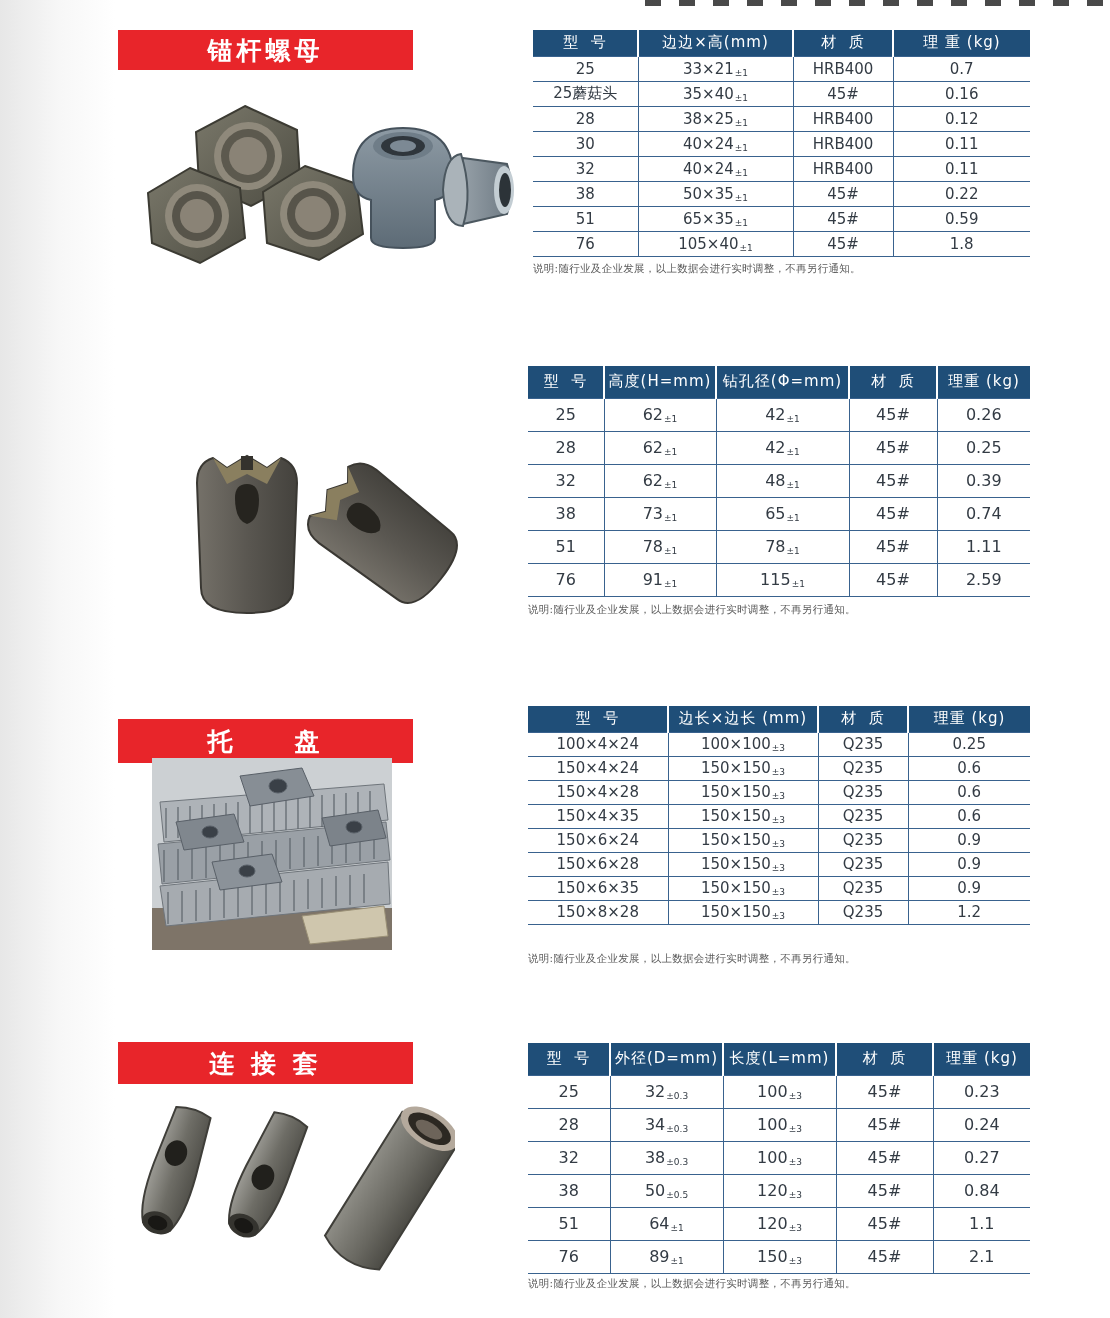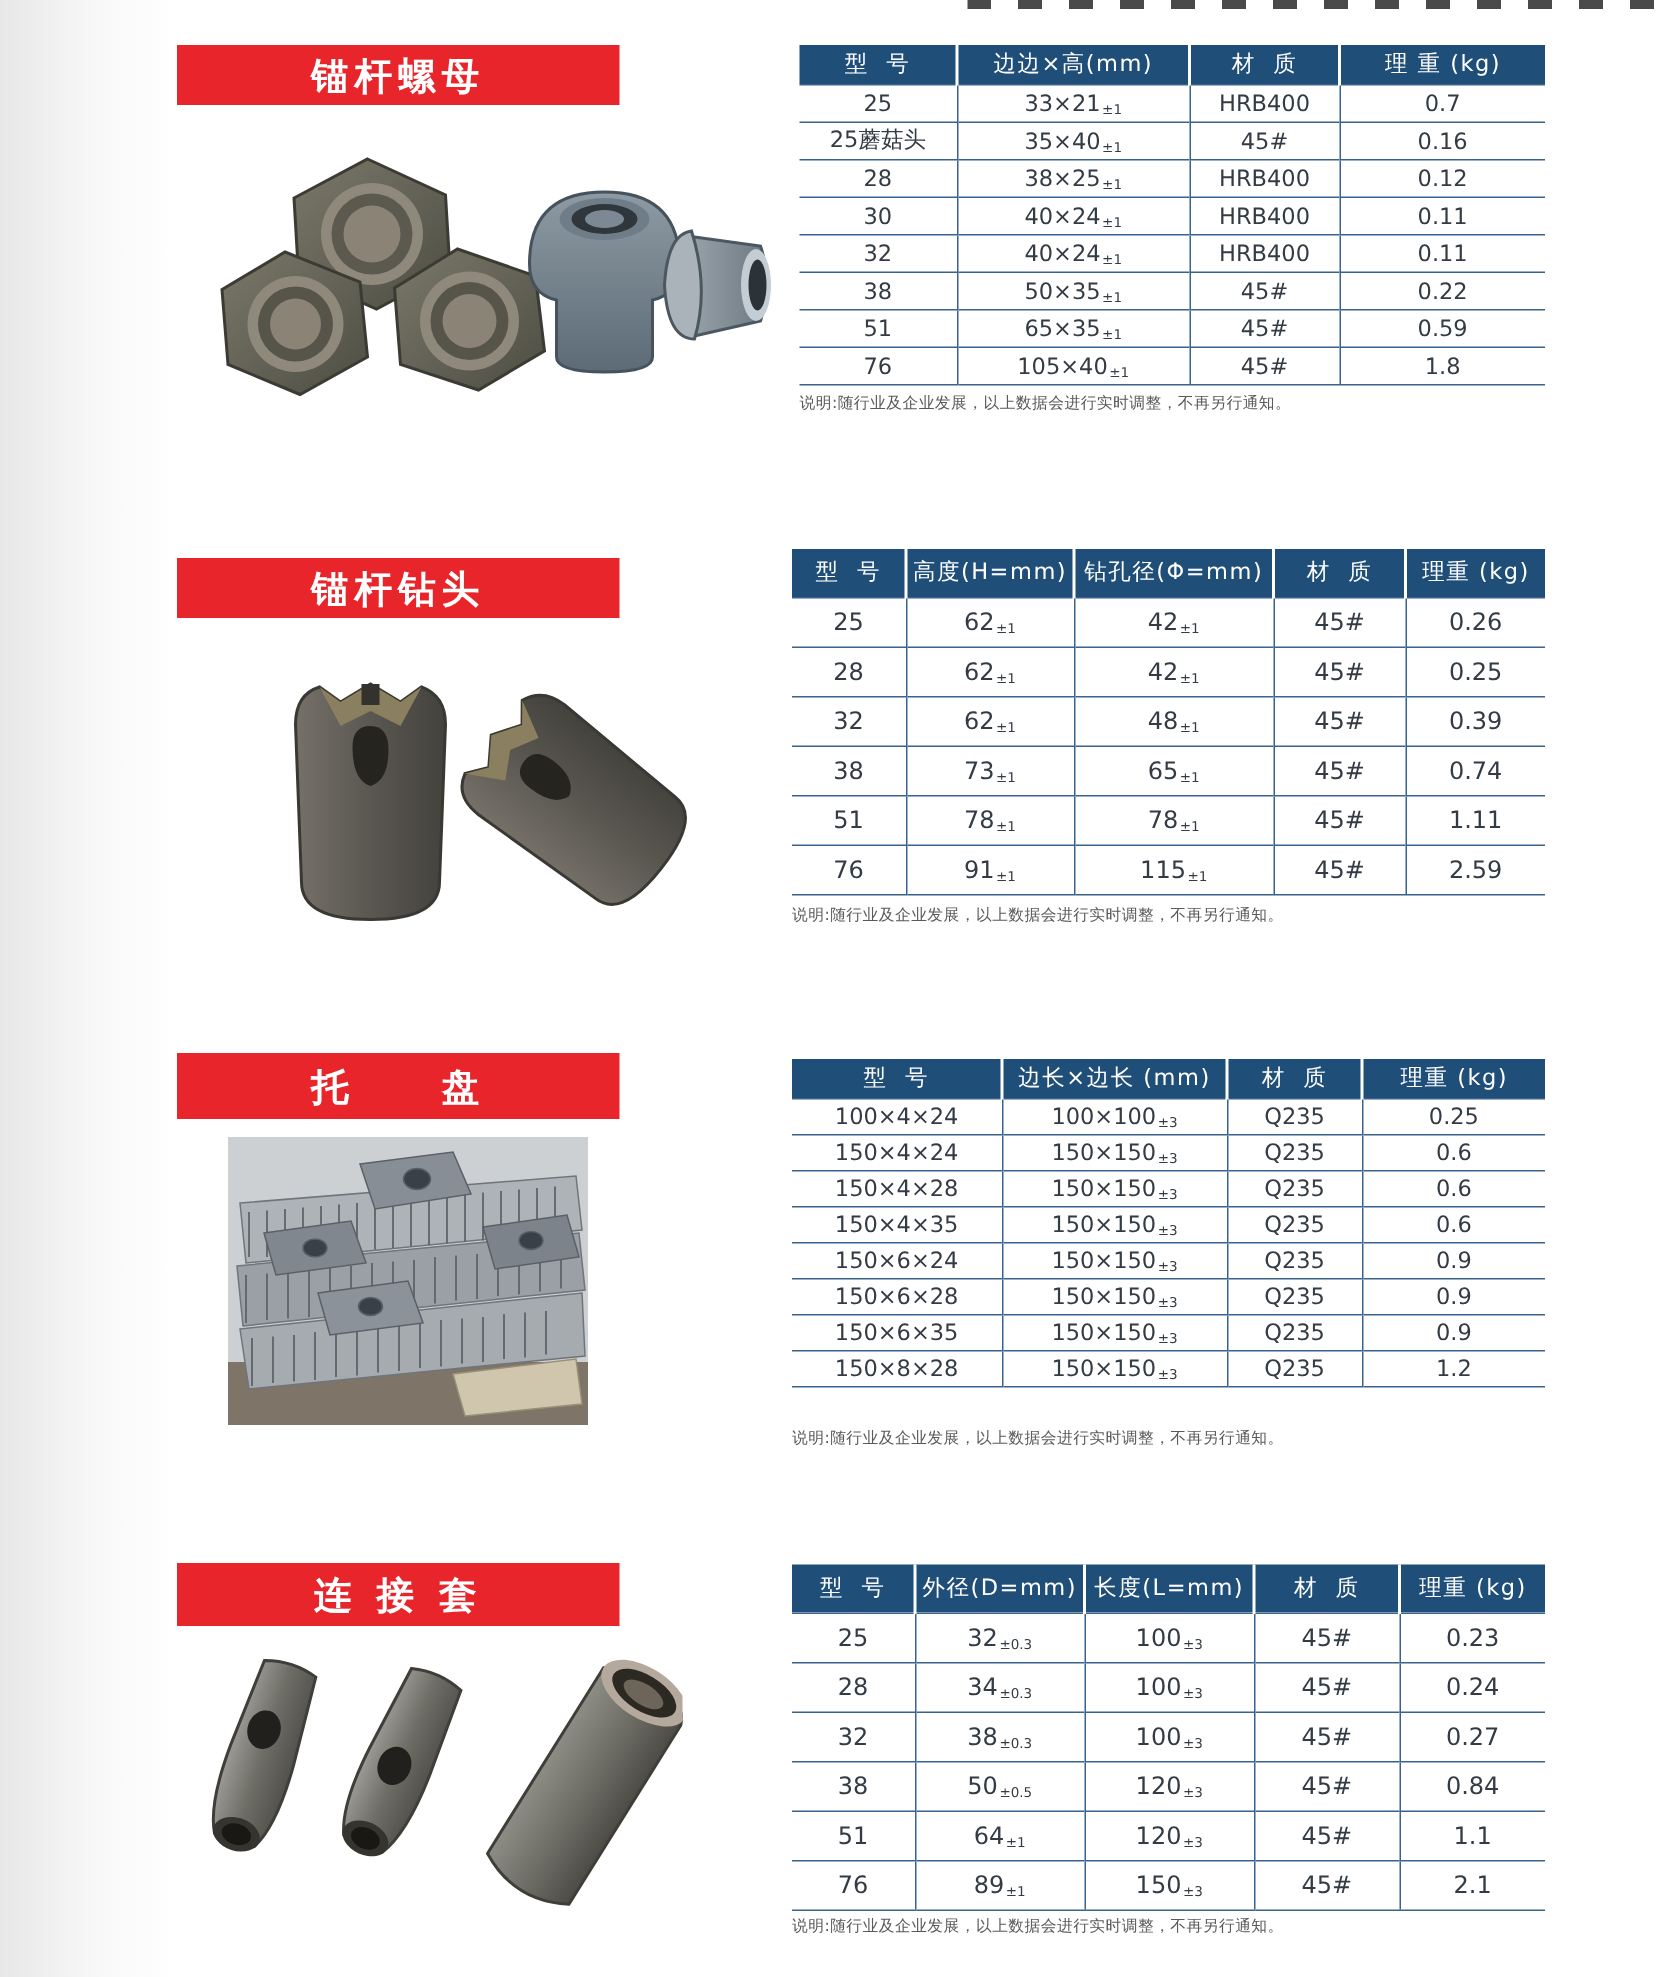--- a/index.html
+++ b/index.html
@@ -15,21 +15,21 @@
     opacity:.8;
   }
   
   .banner {
     position:absolute; width:295px; height:40px; background:#e8252a;
     color:#fff; font-size:25px; font-weight:bold; letter-spacing:4px;
     display:flex; align-items:center; justify-content:center; white-space:pre;
   }
   .banner.b1 { left:118px; top:30px; }
   .banner.b2 { left:118px; top:372px; }
-  .banner.b3 { left:118px; top:702px; height:44px; }
+  .banner.b3 { left:118px; top:719px; height:44px; }
   .banner.b4 { left:118px; top:1042px; height:42px; }
   
   .twrap { position:absolute; }
   .twrap.w1 { left:533px; top:30px;  width:497px; }
   .twrap.w2 { left:528px; top:366px; width:502px; }
   .twrap.w3 { left:528px; top:706px; width:502px; }
   .twrap.w4 { left:528px; top:1043px; width:502px; }
   table.spec { border-collapse:collapse; table-layout:fixed; width:100%; }
   table.spec th {
     background:#1f4e78; color:#fff; font-weight:500; 
@@ -183,21 +183,20 @@
             <td>76</td>
             <td>105×40<span class="sub">±1</span></td>
             <td>45#</td>
             <td>1.8</td>
           </tr>
         </tbody>
     </table>
   </div>
   <div class="note n1">说明:随行业及企业发展，以上数据会进行实时调整，不再另行通知。</div>
 
-  <div class="banner b2">锚杆钻头</div>
 
   <svg class="photo p2" width="340" height="200" viewBox="0 0 340 200">
     <defs>
       <linearGradient id="g-bit" x1="0" y1="0" x2="1" y2="0">
         <stop offset="0" stop-color="#757169"></stop>
           <stop offset=".5" stop-color="#5a5751"></stop>
           <stop offset="1" stop-color="#44423d"></stop>
       </linearGradient>
     </defs>
 

